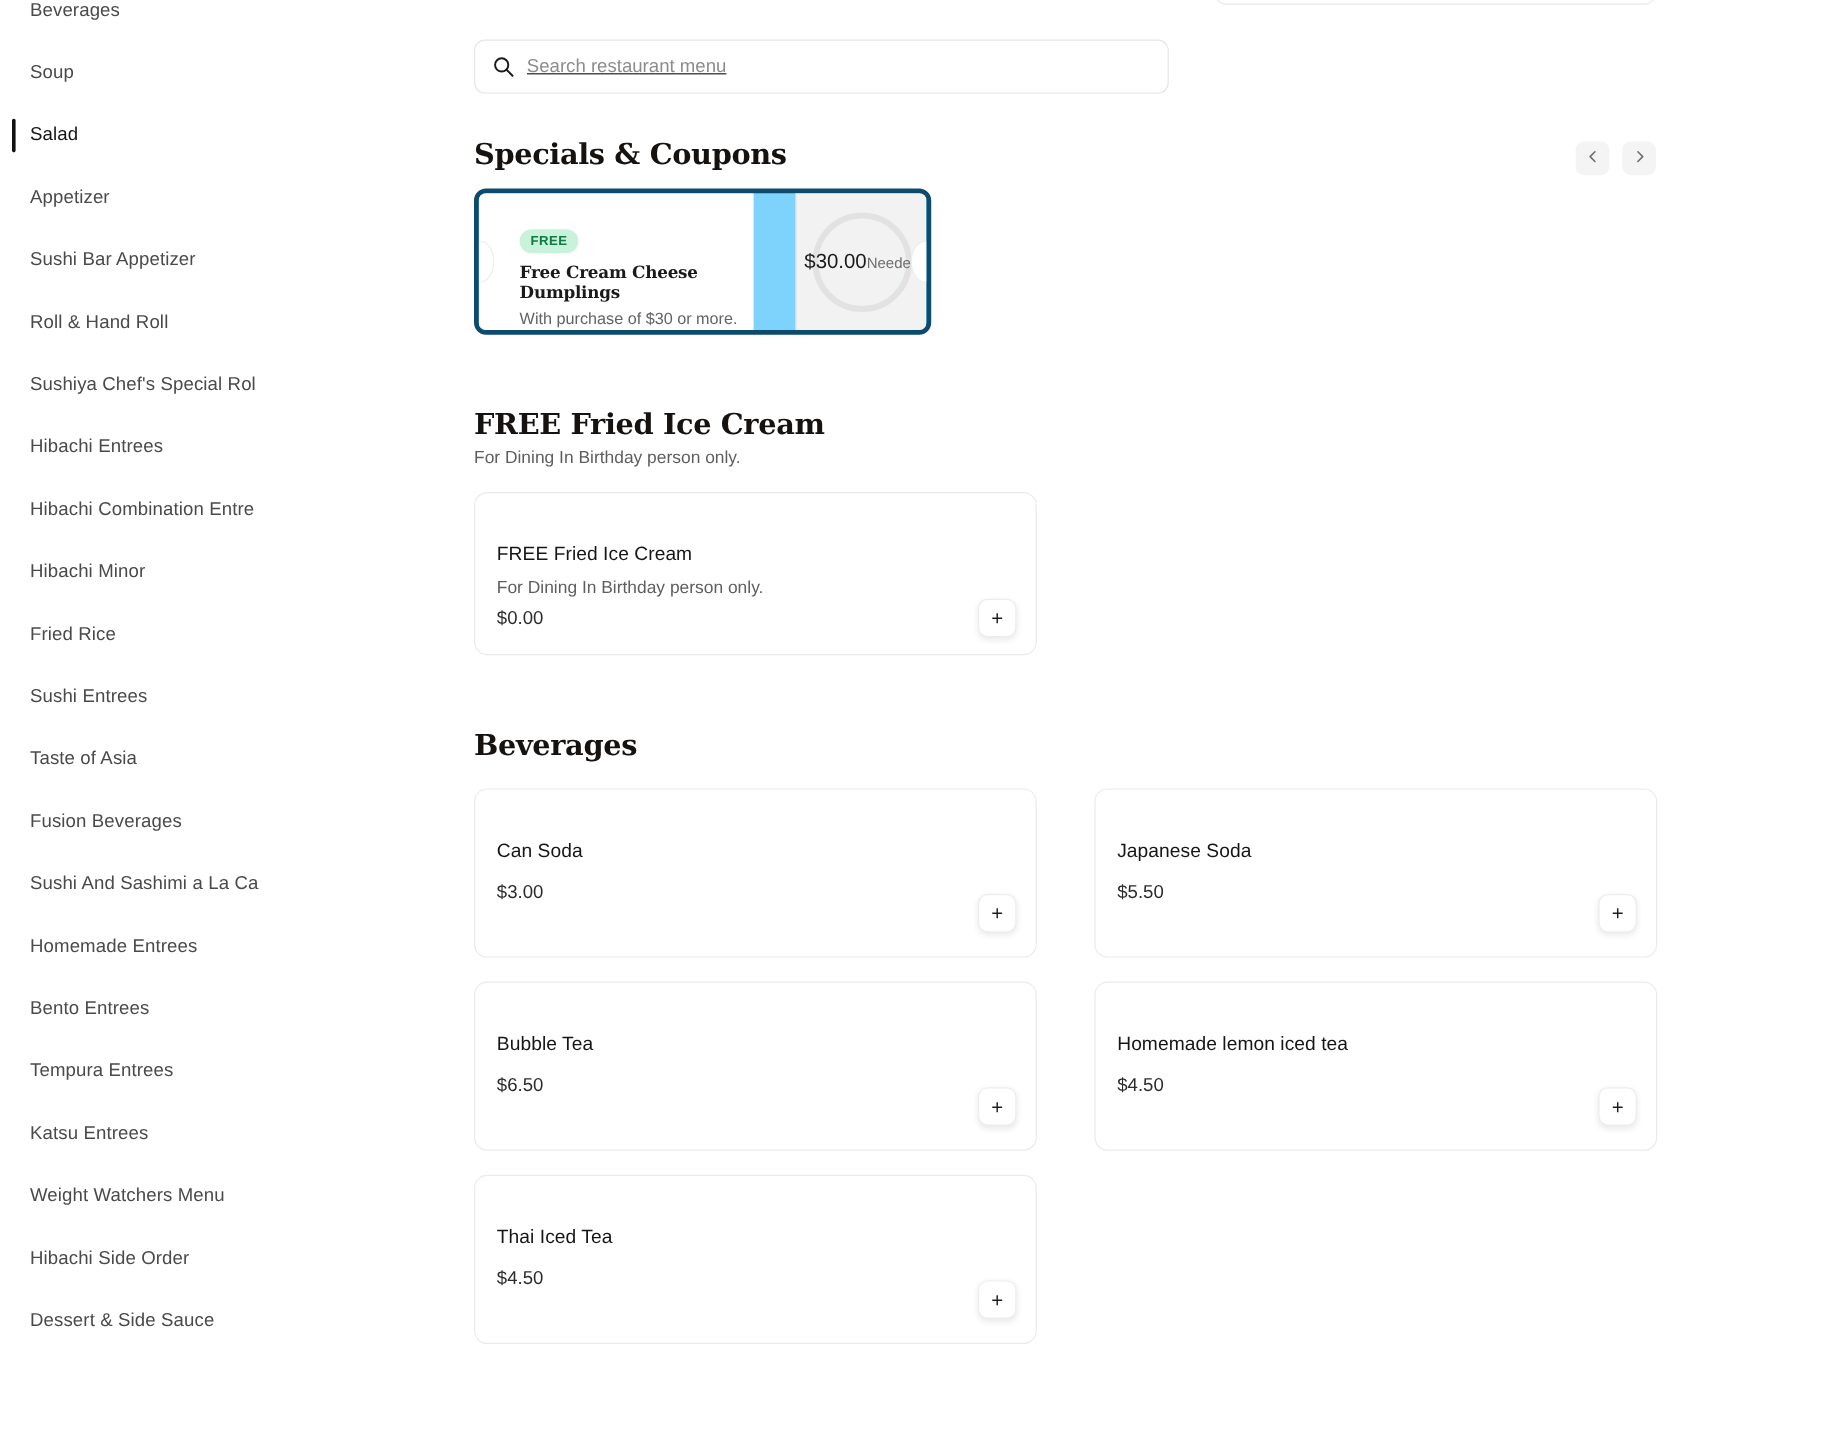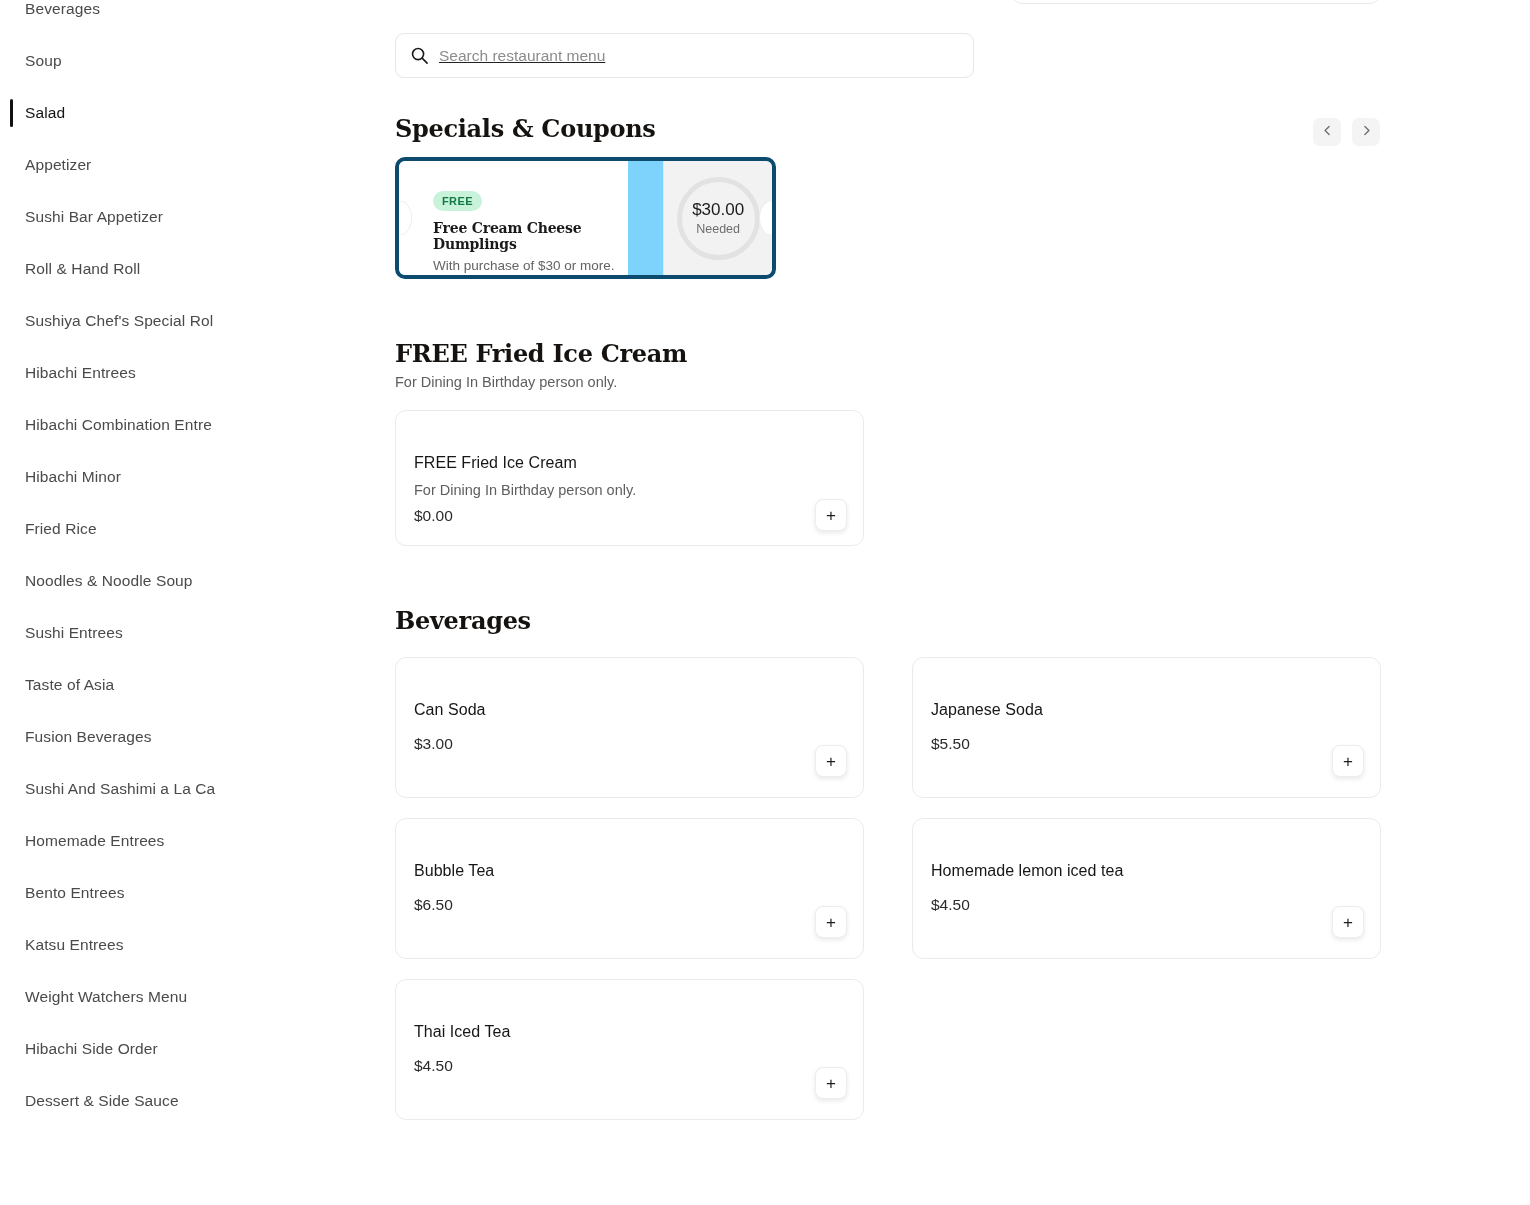--- a/index.html
+++ b/index.html
@@ -215,21 +215,21 @@
     border: 1px solid #ededed;
     border-right-color: transparent;
     clip-path: inset(0 11px 0 0);
   }
   .ring {
     width: 83px;
     height: 83px;
     border-radius: 50%;
     border: 5px solid #e2e2e2;
     display: flex;
-    flex-direction: column;
+    flex-direction: row;
     align-items: center;
     justify-content: center;
     background: #f2f2f2;
   }
   .ring-amount { font-size: 17px; color: #1b1b1b; line-height: 1.15; }
   .ring-label { font-size: 12.5px; color: #6e6e6e; margin-top: 2px; }
 
   
   .promo-head {
     position: absolute;
@@ -331,39 +331,39 @@
       <div class="side-item">
         <span class="label">Hibachi Combination Entre</span>
       </div>
       <div class="side-item">
         <span class="label">Hibachi Minor</span>
       </div>
       <div class="side-item">
         <span class="label">Fried Rice</span>
       </div>
       <div class="side-item">
-        <span class="label">Noodles &amp; Noodle Soup</span>
-      </div>
-      <div class="side-item">
         <span class="label">Sushi Entrees</span>
       </div>
       <div class="side-item">
         <span class="label">Taste of Asia</span>
       </div>
       <div class="side-item">
         <span class="label">Fusion Beverages</span>
       </div>
       <div class="side-item">
         <span class="label">Sushi And Sashimi a La Ca</span>
       </div>
       <div class="side-item">
         <span class="label">Homemade Entrees</span>
       </div>
       <div class="side-item">
         <span class="label">Bento Entrees</span>
+      </div>
+      <div class="side-item">
+        <span class="label">Tempura Entrees</span>
       </div>
       <div class="side-item">
         <span class="label">Katsu Entrees</span>
       </div>
       <div class="side-item">
         <span class="label">Weight Watchers Menu</span>
       </div>
       <div class="side-item">
         <span class="label">Hibachi Side Order</span>
       </div>

